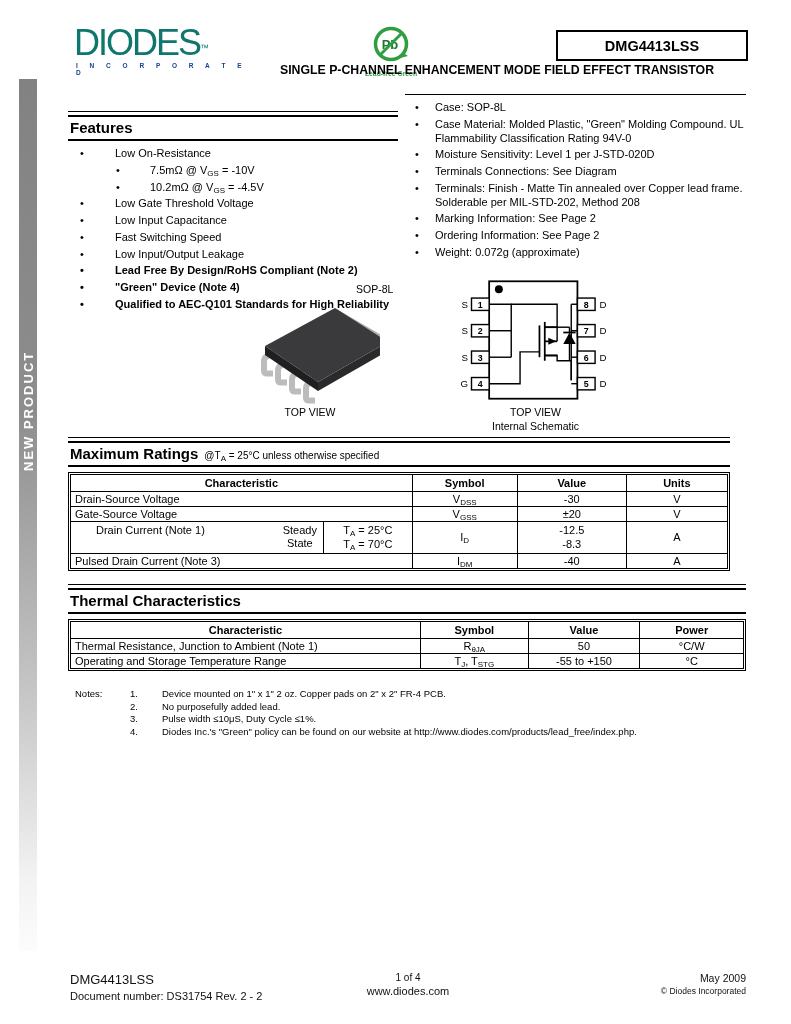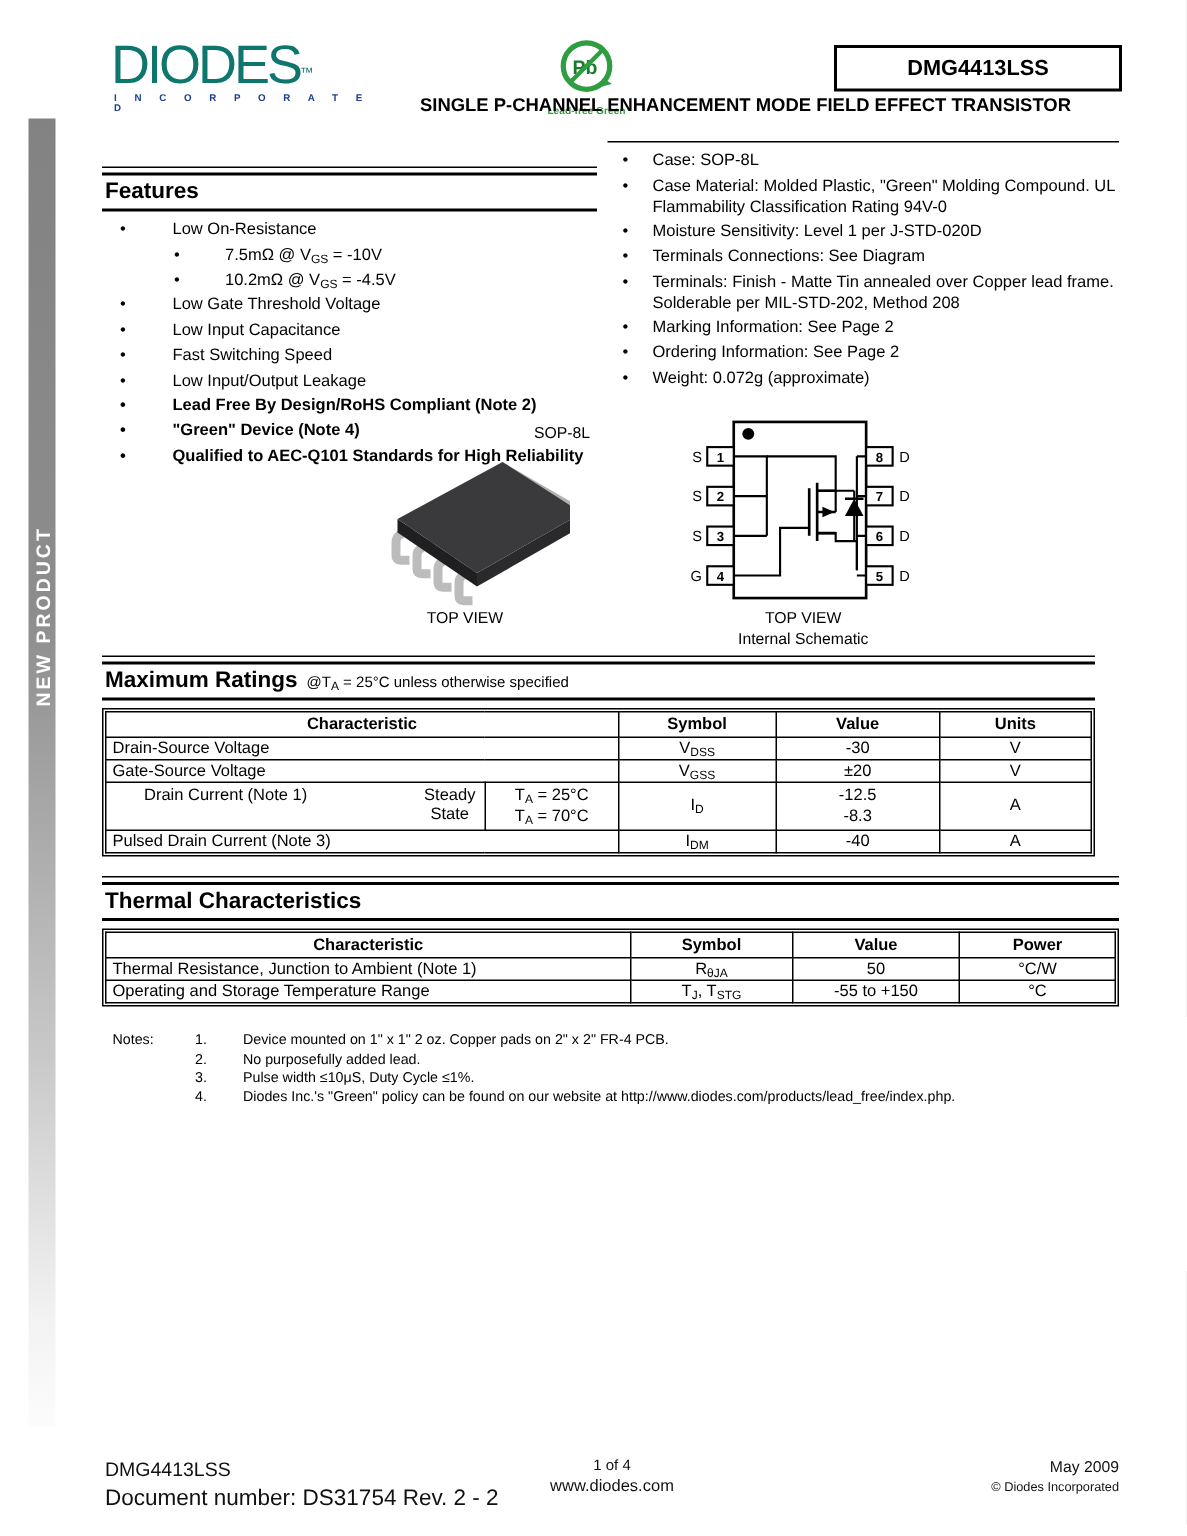--- a/index.html
+++ b/index.html
@@ -59,21 +59,21 @@
   .schem-caption { position:absolute; left:438px; top:406px; width:195px; text-align:center; font-size:10.5px; line-height:1.3; }
   
   .notes { position:absolute; left:75px; top:688px; display:flex; font-size:9.5px; width:670px; }
   .notes-label { width:55px; }
   .note-row { display:flex; margin-bottom:1.5px; }
   .note-num { width:32px; }
   
   .footer { position:absolute; left:70px; top:972px; width:676px; height:40px; color:#111; }
   .f-left { position:absolute; left:0; top:0; }
   .f-part { font-size:13px; }
-  .f-doc { font-size:15px; margin-top:3px; }
+  .f-doc { font-size:11px; margin-top:3px; }
   .f-center { position:absolute; left:0; right:0; margin:auto; width:220px; text-align:center; top:0; }
   .f-page { font-size:10px; }
   .f-site { font-size:11px; font-weight:normal; margin-top:2px; }
   .f-right { position:absolute; right:0; top:0; text-align:right; }
   .f-date { font-size:10.5px; }
   .f-copy { font-size:8.5px; margin-top:2px; }
 </style>
 </head>
 <body>
 

